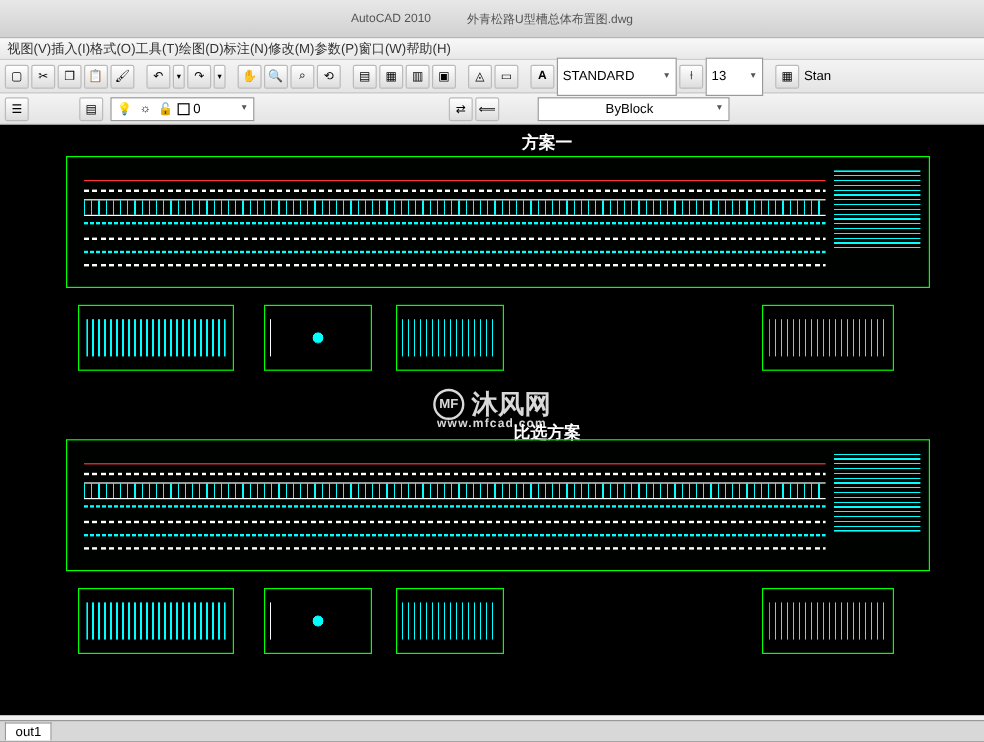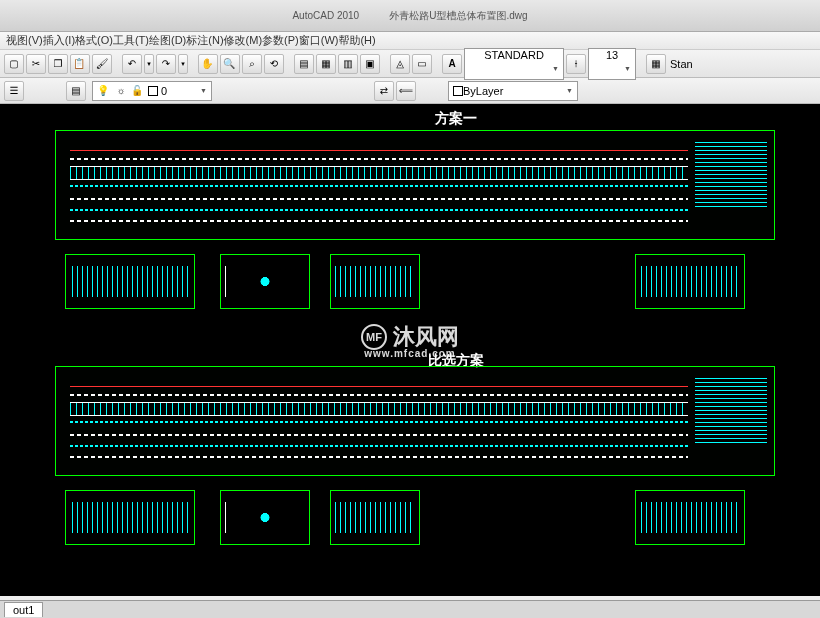--- a/index.html
+++ b/index.html
@@ -3,21 +3,21 @@
 <meta charset="utf-8">
 <style>
 * { box-sizing: border-box; margin: 0; padding: 0; }
 body { width: 820px; height: 618px; background: #f0f0f0; font-family: "Microsoft YaHei", sans-serif; font-size: 11px; overflow: hidden; position: relative; }
 .title-bar { height: 32px; background: linear-gradient(#e8e8e8,#d0d0d0); display: flex; align-items: center; justify-content: center; gap: 30px; color: #555; font-size: 10px; border-bottom: 1px solid #aaa; }
 .menu-bar { height: 18px; background: linear-gradient(#f8f8f8,#e8e8e8); display: flex; align-items: center; padding: 0 6px; font-size: 11px; color: #333; border-bottom: 1px solid #ccc; }
 .menu-bar span { cursor: pointer; }
 .toolbar-row { height: 28px; background: linear-gradient(#f4f4f4,#e4e4e4); display: flex; align-items: center; padding: 0 4px; gap: 2px; border-bottom: 1px solid #bbb; }
 .tbtn { width: 20px; height: 20px; background: linear-gradient(#fff,#ddd); border: 1px solid #bbb; border-radius: 2px; display: flex; align-items: center; justify-content: center; font-size: 10px; cursor: pointer; }
 .sep { width: 6px; }
-.combo { height: 32px; background: #fff; border: 1px solid #999; display: flex; align-items: center; padding: 0 4px; font-size: 11px; gap: 4px; cursor: pointer; flex-direction: column; }
+.combo { height: 32px; background: #fff; border: 1px solid #999; display: flex; align-items: center; padding: 0 4px; font-size: 11px; gap: 4px; cursor: pointer; }
 .combo.wide { width: 100px; }
 .combo.med { width: 48px; }
 .combo-arrow { font-size: 7px; color: #555; margin-left: auto; }
 .layer-row { height: 26px; background: linear-gradient(#f4f4f4,#e4e4e4); display: flex; align-items: center; padding: 0 4px; gap: 6px; border-bottom: 1px solid #bbb; }
 .layer-combo { height: 20px; background: #fff; border: 1px solid #999; display: flex; align-items: center; padding: 0 4px; gap: 3px; font-size: 11px; width: 120px; cursor: pointer; }
 .sw { width: 10px; height: 10px; display: inline-block; }
 .ico { width: 14px; height: 14px; display: flex; align-items: center; justify-content: center; font-size: 10px; }
 .right-group { display: flex; gap: 2px; align-items: center; }
 .bylayer-combo { height: 20px; background: #fff; border: 1px solid #999; display: flex; align-items: center; padding: 0 4px; font-size: 11px; width: 130px; cursor: pointer; }
 .line-combo { height: 20px; background: #fff; border: 1px solid #999; display: flex; align-items: center; padding: 0 4px; font-size: 11px; width: 160px; cursor: pointer; justify-content: center; }
@@ -113,23 +113,22 @@
     <span class="sw" style="background:#fff;border:1px solid #000"></span>
     <span>0</span>
     <span class="combo-arrow">▼</span>
   </div>
   <div style="width:150px"></div>
   <div class="right-group">
     <div class="tbtn">⇄</div>
     <div class="tbtn">⟸</div>
   </div>
   <div style="width:20px"></div>
-  <div class="bylayer-combo">
-    <span class="sw" style="background:#fff;border:1px solid #000"></span>
-    <span>ByLayer</span>
+  <div class="line-combo">
+    <span style="flex:1;text-align:center">ByBlock</span>
     <span class="combo-arrow">▼</span>
   </div>
 </div>
 
 <div class="canvas">
   <div class="drawing-title" style="top:6px">方案一</div>
 
   <div class="scheme-block" style="left:55px;top:26px;width:720px;height:110px">
     <div class="rails red" style="top:18%"></div>
     <div class="rails white" style="top:25%"></div>

